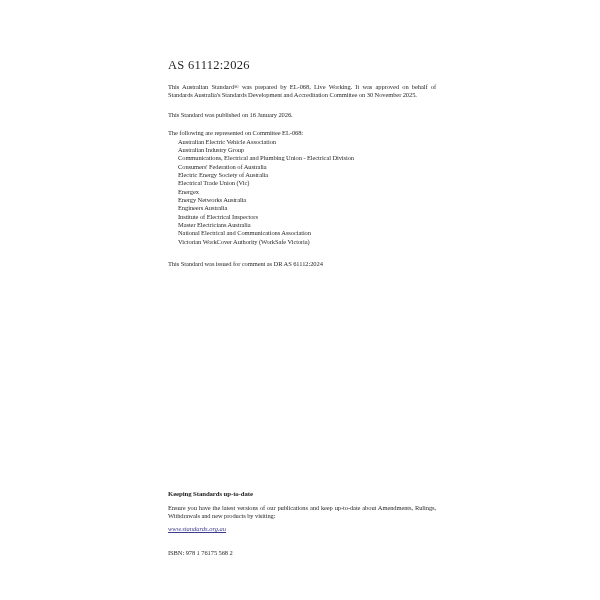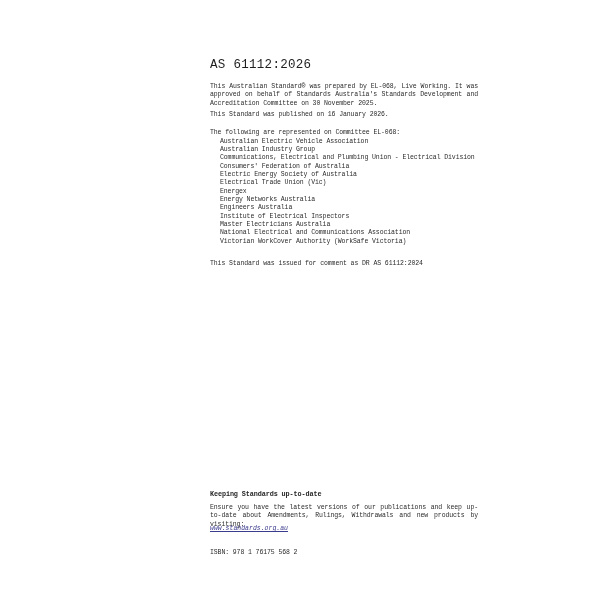--- a/index.html
+++ b/index.html
@@ -5,24 +5,23 @@
   html, body {
     margin: 0;
     padding: 0;
     background: #ffffff;
   }
   .page {
     position: relative;
     width: 524px;
     height: 600px;
     background: #ffffff;
-    font-family: Liberation Mono, monospace;
+    font-family: Liberation Serif, serif;
     color: #262626;
     overflow: hidden;
-    margin-left: 42px;
   }
   .abs { position: absolute; }
   .doc-title {
     left: 168px;
     top: 58px;
     font-size: 12.5px;
     letter-spacing: 0.3px;
     color: #1f1f1f;
   }
   .body-text {

